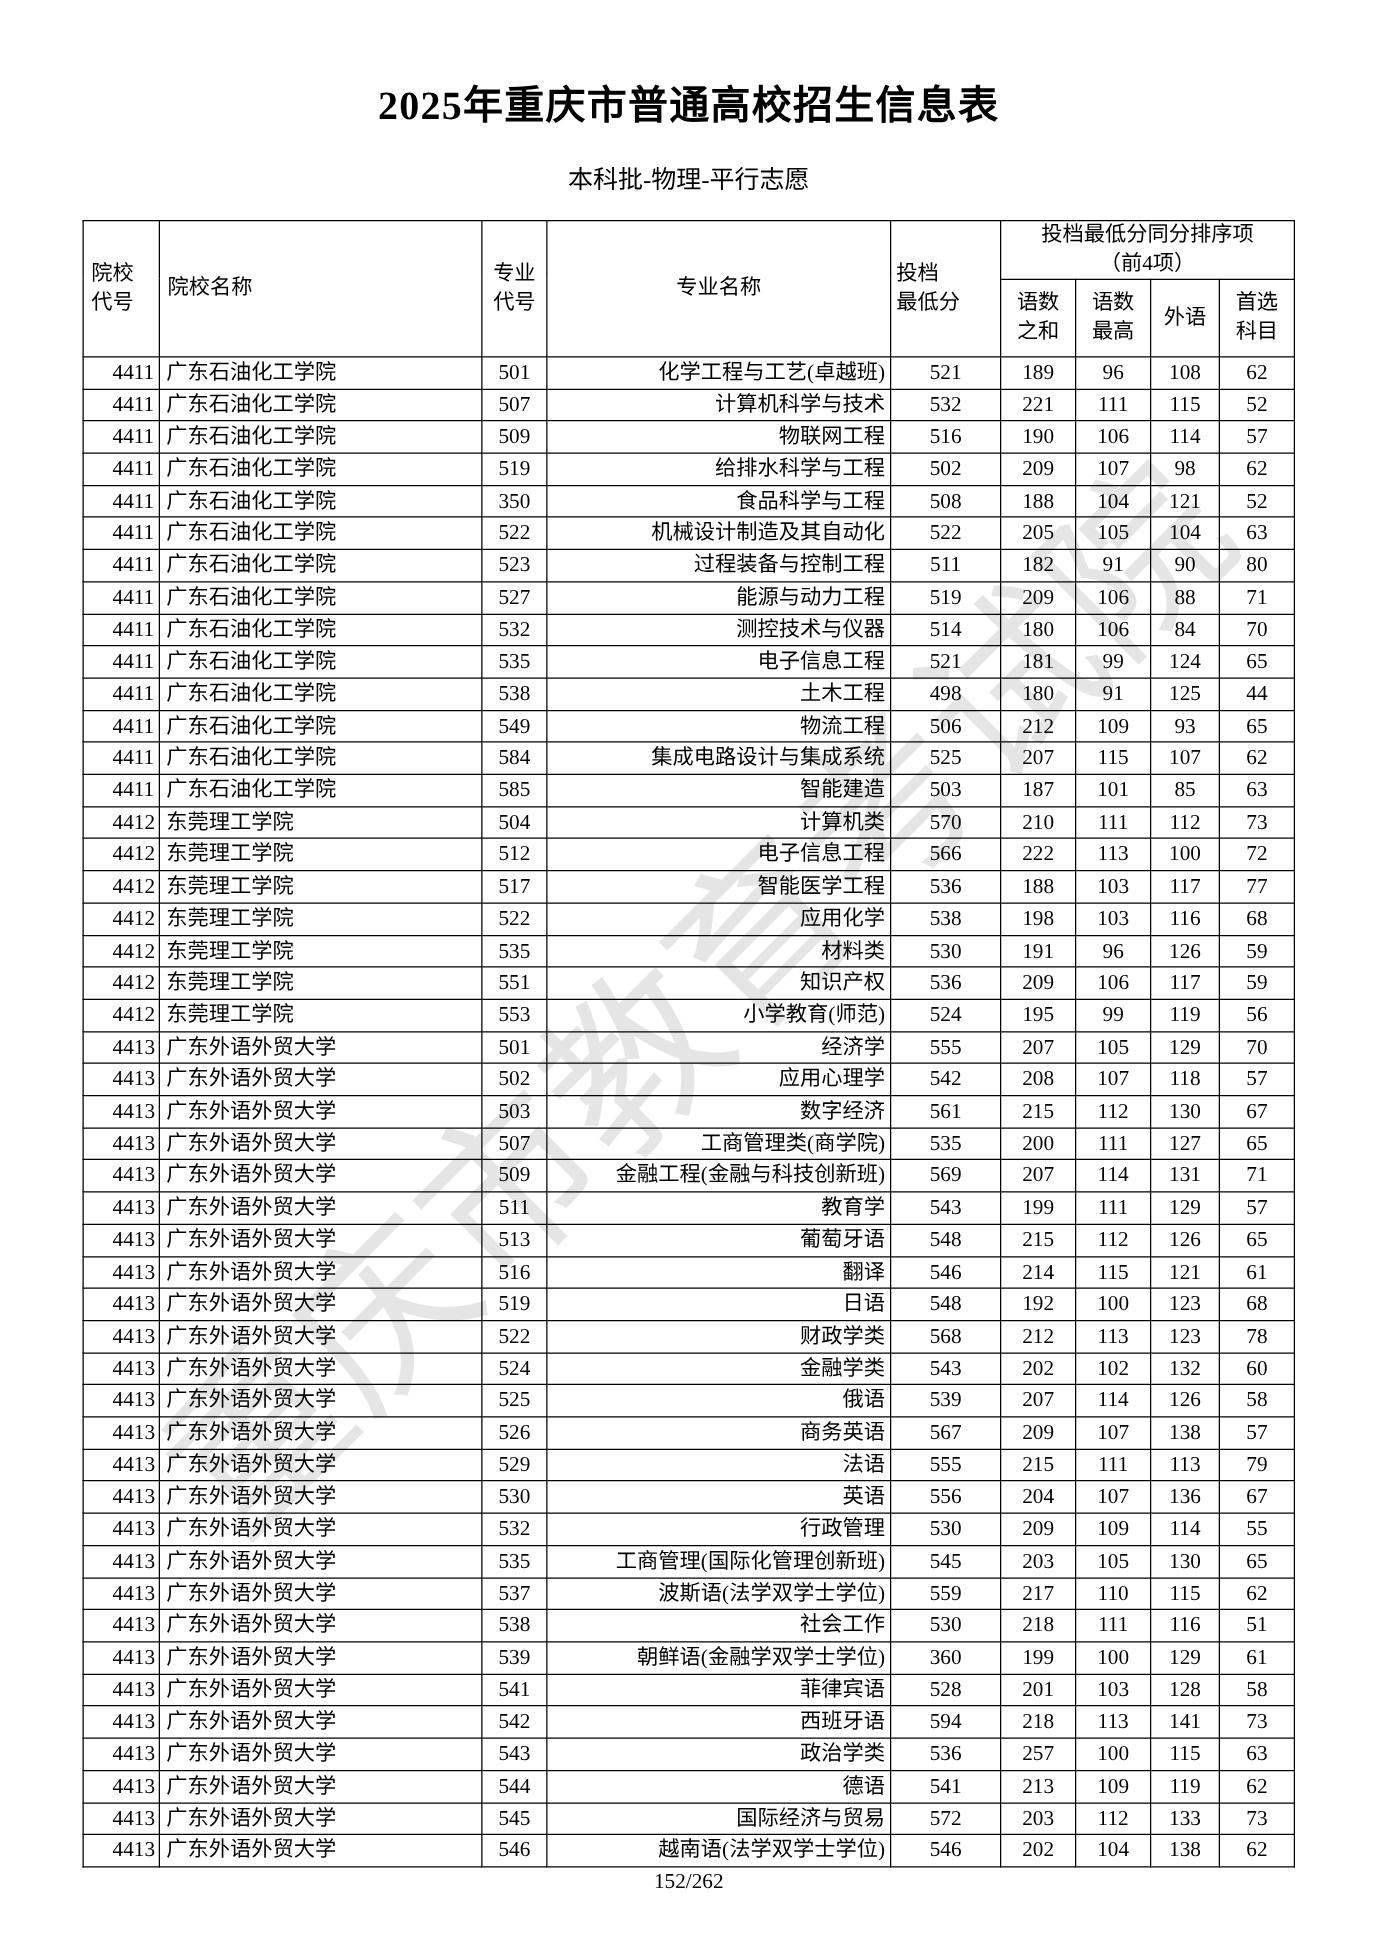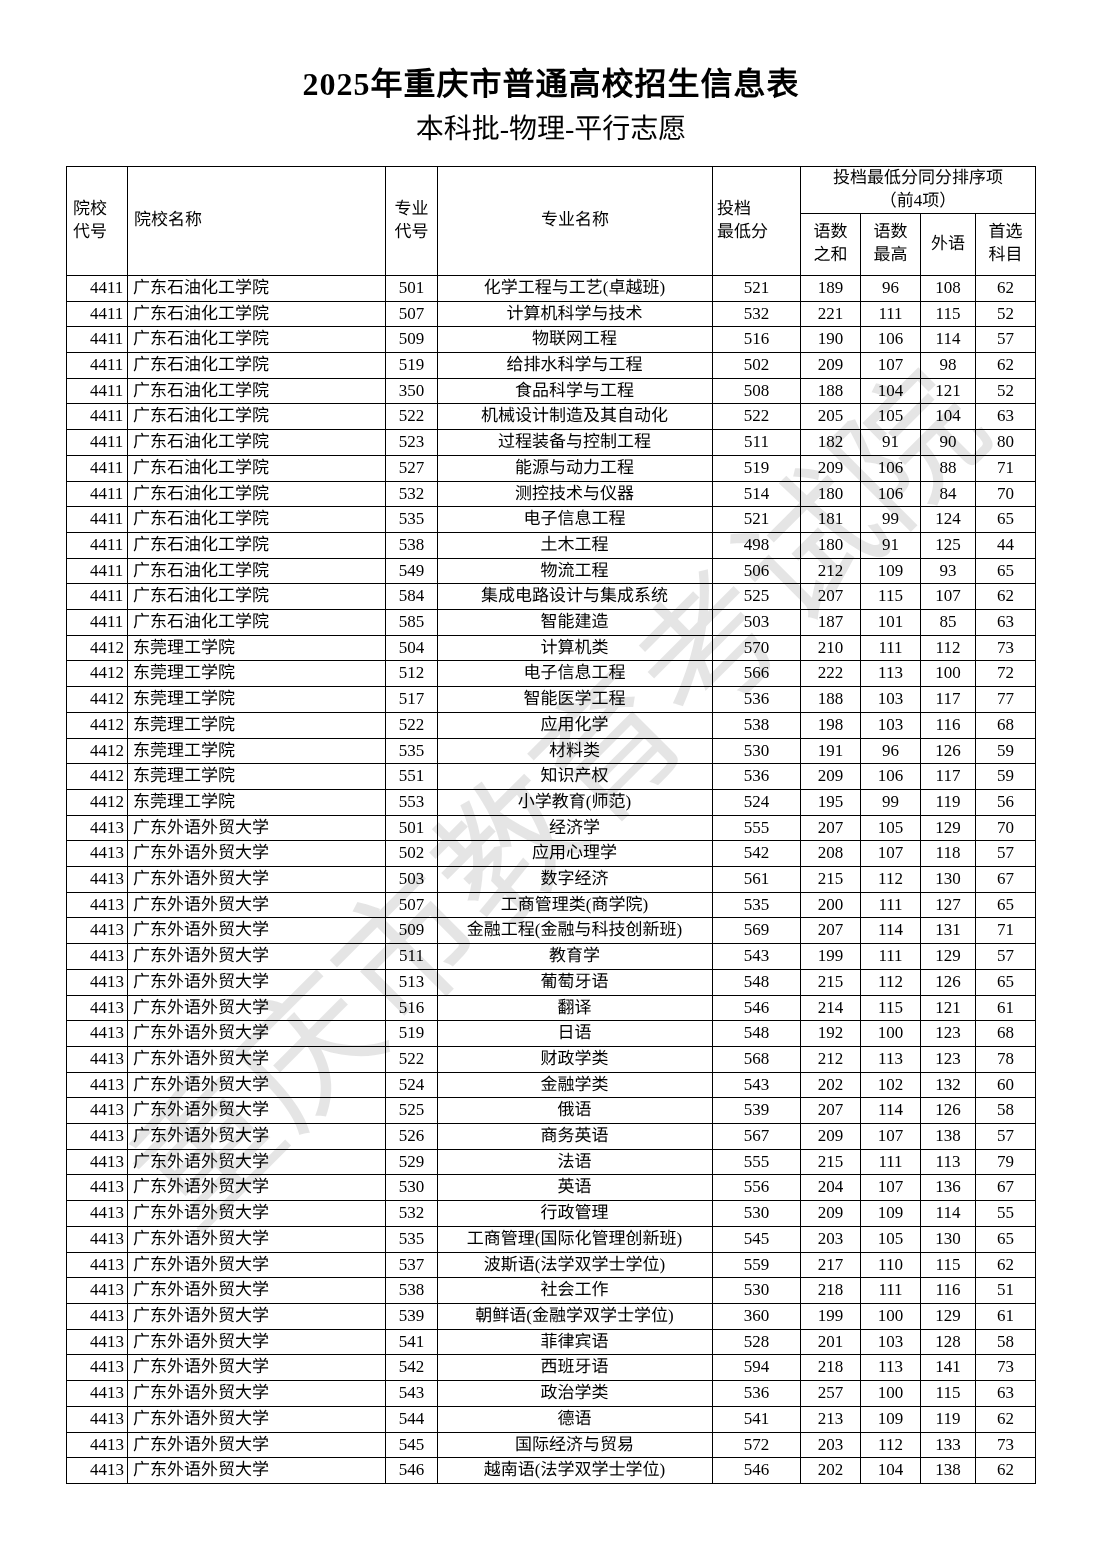--- a/index.html
+++ b/index.html
@@ -35,23 +35,23 @@
   }
   .title {
     margin: 0;
     padding-top: 58px;
     text-align: center;
     font-size: 32px;
     font-weight: bold;
     letter-spacing: 1px;
   }
   .subtitle {
-    margin: 2px 0 0 0;
+    margin: 23px 0 0 0;
     text-align: center;
-    font-size: 28px;
+    font-size: 20px;
     font-weight: normal;
   }
   table.adm {
     margin: 20px auto 0 auto;
     border-collapse: collapse;
     table-layout: fixed;
     width: 969px;
   }
   table.adm th, table.adm td {
     border: 1px solid #000;
@@ -72,21 +72,21 @@
   table.adm thead tr.sub-row th { height: 62px; }
   table.adm thead th.th-left { text-align: left; padding-left: 6px; }
   table.adm thead th.th-score { text-align: left; }
   table.adm tbody td {
     height: 24.7px;
     line-height: 24.7px;
     text-align: center;
   }
   table.adm tbody td.c0 { text-align: center; padding-left: 23px; }
   table.adm tbody td.c1 { text-align: left; padding-left: 5px; margin-top: 28px; }
-  table.adm tbody td.c3 { text-align: center; padding-left: 3px; margin-left: 27px; }
+  table.adm tbody td.c3 { text-align: right; padding-left: 3px; margin-left: 27px; }
   .page-number {
     position: absolute;
     bottom: 44px;
     left: 0;
     width: 100%;
     text-align: center;
     font-size: 17px;
     z-index: 2;
   }
 </style>
@@ -650,13 +650,14 @@
             <td class="c4">546</td>
             <td class="c5">202</td>
             <td class="c6">104</td>
             <td class="c7">138</td>
             <td class="c8">62</td>
           </tr>
         </tbody>
     </table>
   </div>
 
+  <div class="page-number">152/262</div>
 </div>
 
 </body></html>

